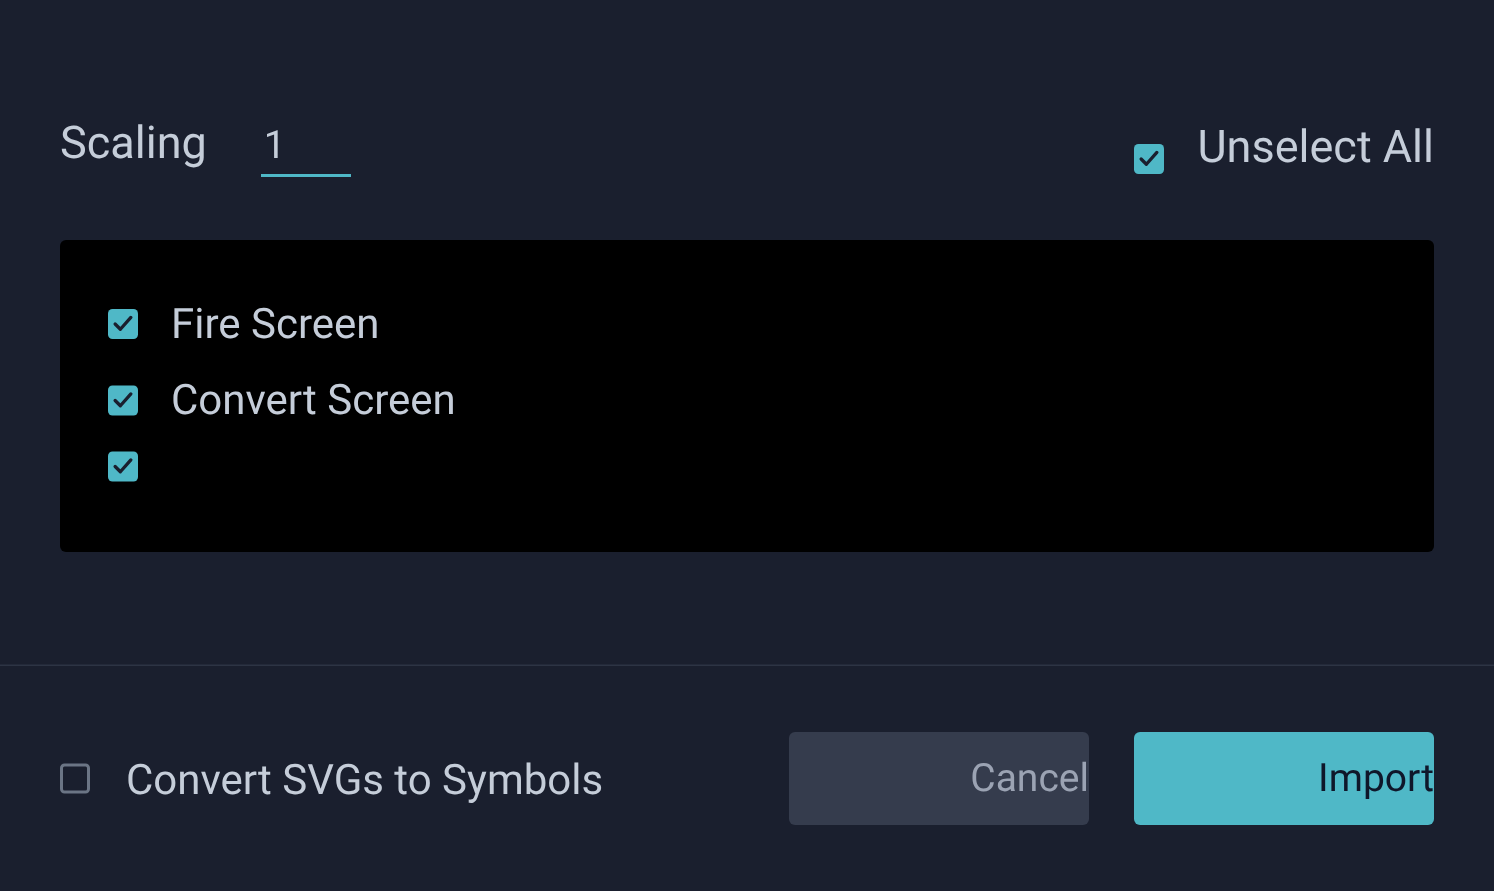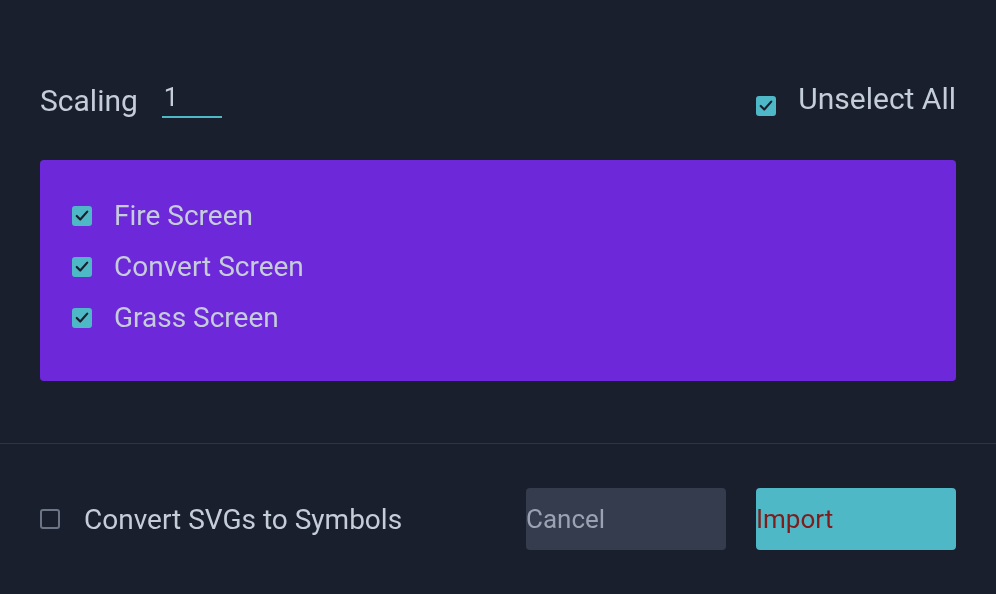--- a/index.html
+++ b/index.html
@@ -31,22 +31,22 @@
     
     .header-row {
       display: flex;
       justify-content: space-between;
       align-items: center;
       margin-bottom: 42px;
     }
     
     .scaling-group {
       display: flex;
-      align-items: flex-end;
-      gap: 24px;
+      align-items: flex-start;
+      gap: 36px;
     }
     
     .scaling-label {
       font-size: 30px;
       font-weight: 400;
       color: #c5cdd9;
     }
     
     .scaling-input {
       background: transparent;
@@ -92,21 +92,21 @@
       flex-shrink: 0;
     }
     
     .unselect-label {
       font-size: 30px;
       font-weight: 400;
       color: #c5cdd9;
     }
     
     .list-panel {
-      background-color: #6d28d9;
+      background-color: #000000;
       border-radius: 4px;
       padding: 30px 32px 38px 32px;
     }
     
     .list-item {
       display: flex;
       align-items: center;
       gap: 22px;
       padding: 9px 0;
     }
@@ -144,31 +144,31 @@
     
     .btn {
       padding: 16px 0;
       width: 200px;
       font-size: 26px;
       font-weight: 400;
       border: none;
       border-radius: 4px;
       cursor: pointer;
       font-family: inherit;
-      text-align: left;
+      text-align: right;
     }
     
     .btn-cancel {
       background-color: #353c4d;
       color: #9ba3b3;
     }
     
     .btn-import {
       background-color: #4fb8c7;
-      color: #7f1d1d;
+      color: #0f172a;
     }
   </style>
 </head>
 <body>
 
 <div class="container">
   <div class="main-content">
     <div class="header-row">
       <div class="scaling-group">
         <span class="scaling-label">Scaling</span>
@@ -200,21 +200,20 @@
           </svg>
         </div>
         <span class="list-item-label">Convert Screen</span>
       </div>
       <div class="list-item">
         <div class="checkbox-checked">
           <svg viewBox="0 0 16 16">
             <path d="M2 8 L6 12 L14 3" stroke="#1a1f2e" stroke-width="2.5" fill="none" stroke-linecap="round" stroke-linejoin="round"></path>
           </svg>
         </div>
-        <span class="list-item-label">Grass Screen</span>
       </div>
     </div>
   </div>
 
   <div class="footer">
     <div class="convert-group">
       <div class="checkbox-unchecked"></div>
       <span class="convert-label">Convert SVGs to Symbols</span>
     </div>
     <div class="button-group">

